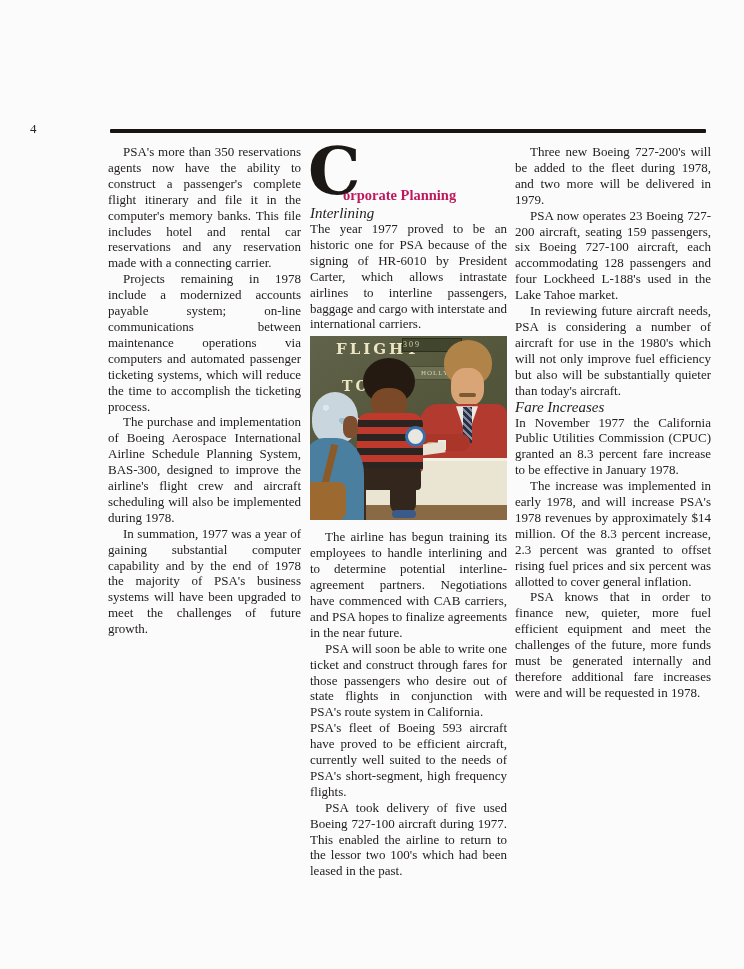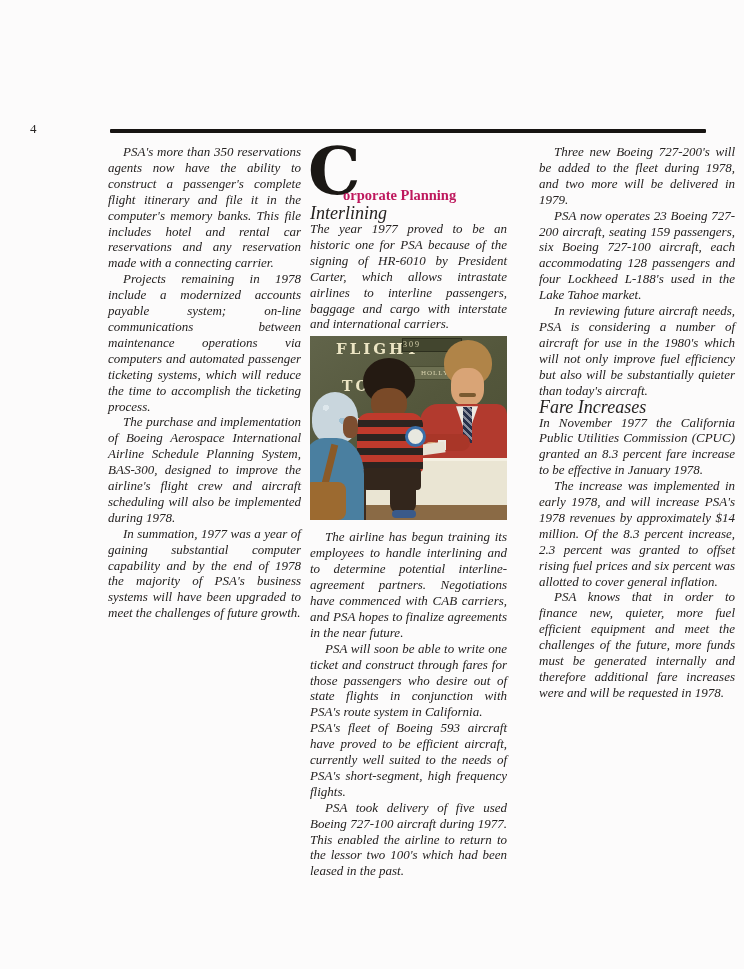--- a/index.html
+++ b/index.html
@@ -16,32 +16,31 @@
     position:absolute;left:30px;top:121px;
     font-size:13px;color:#2a2726;
   }
   .top-rule{
     position:absolute;left:110px;top:129px;width:596px;height:4px;
     background:#171412;border-radius:1px;
   }
   .col{position:absolute;top:144px;}
   .col-left{left:108px;width:193px;}
   .col-middle{left:310px;width:197px;}
-  .col-right{left:539px;width:196px;}
+  .col-right{left:515px;width:196px;}
   .col p{
     margin:0;
     font-size:13px;line-height:15.9px;
     text-align:justify;
     text-indent:15px;
-    font-style:italic;
   }
   .col p.noindent{text-indent:0;}
   .subhead{
     font-style:italic;
-    font-size:18px;line-height:16px;
+    font-size:15px;line-height:16px;
     margin:0;
   }
   .heading-block{position:relative;height:60px;margin-bottom:1px;}
   .dropcap{
     position:absolute;left:-2px;top:0px;
     font-family:"DejaVu Serif", serif;
     font-weight:bold;
     font-size:66px;line-height:54px;
     color:#1b1815;
     letter-spacing:-2px;

